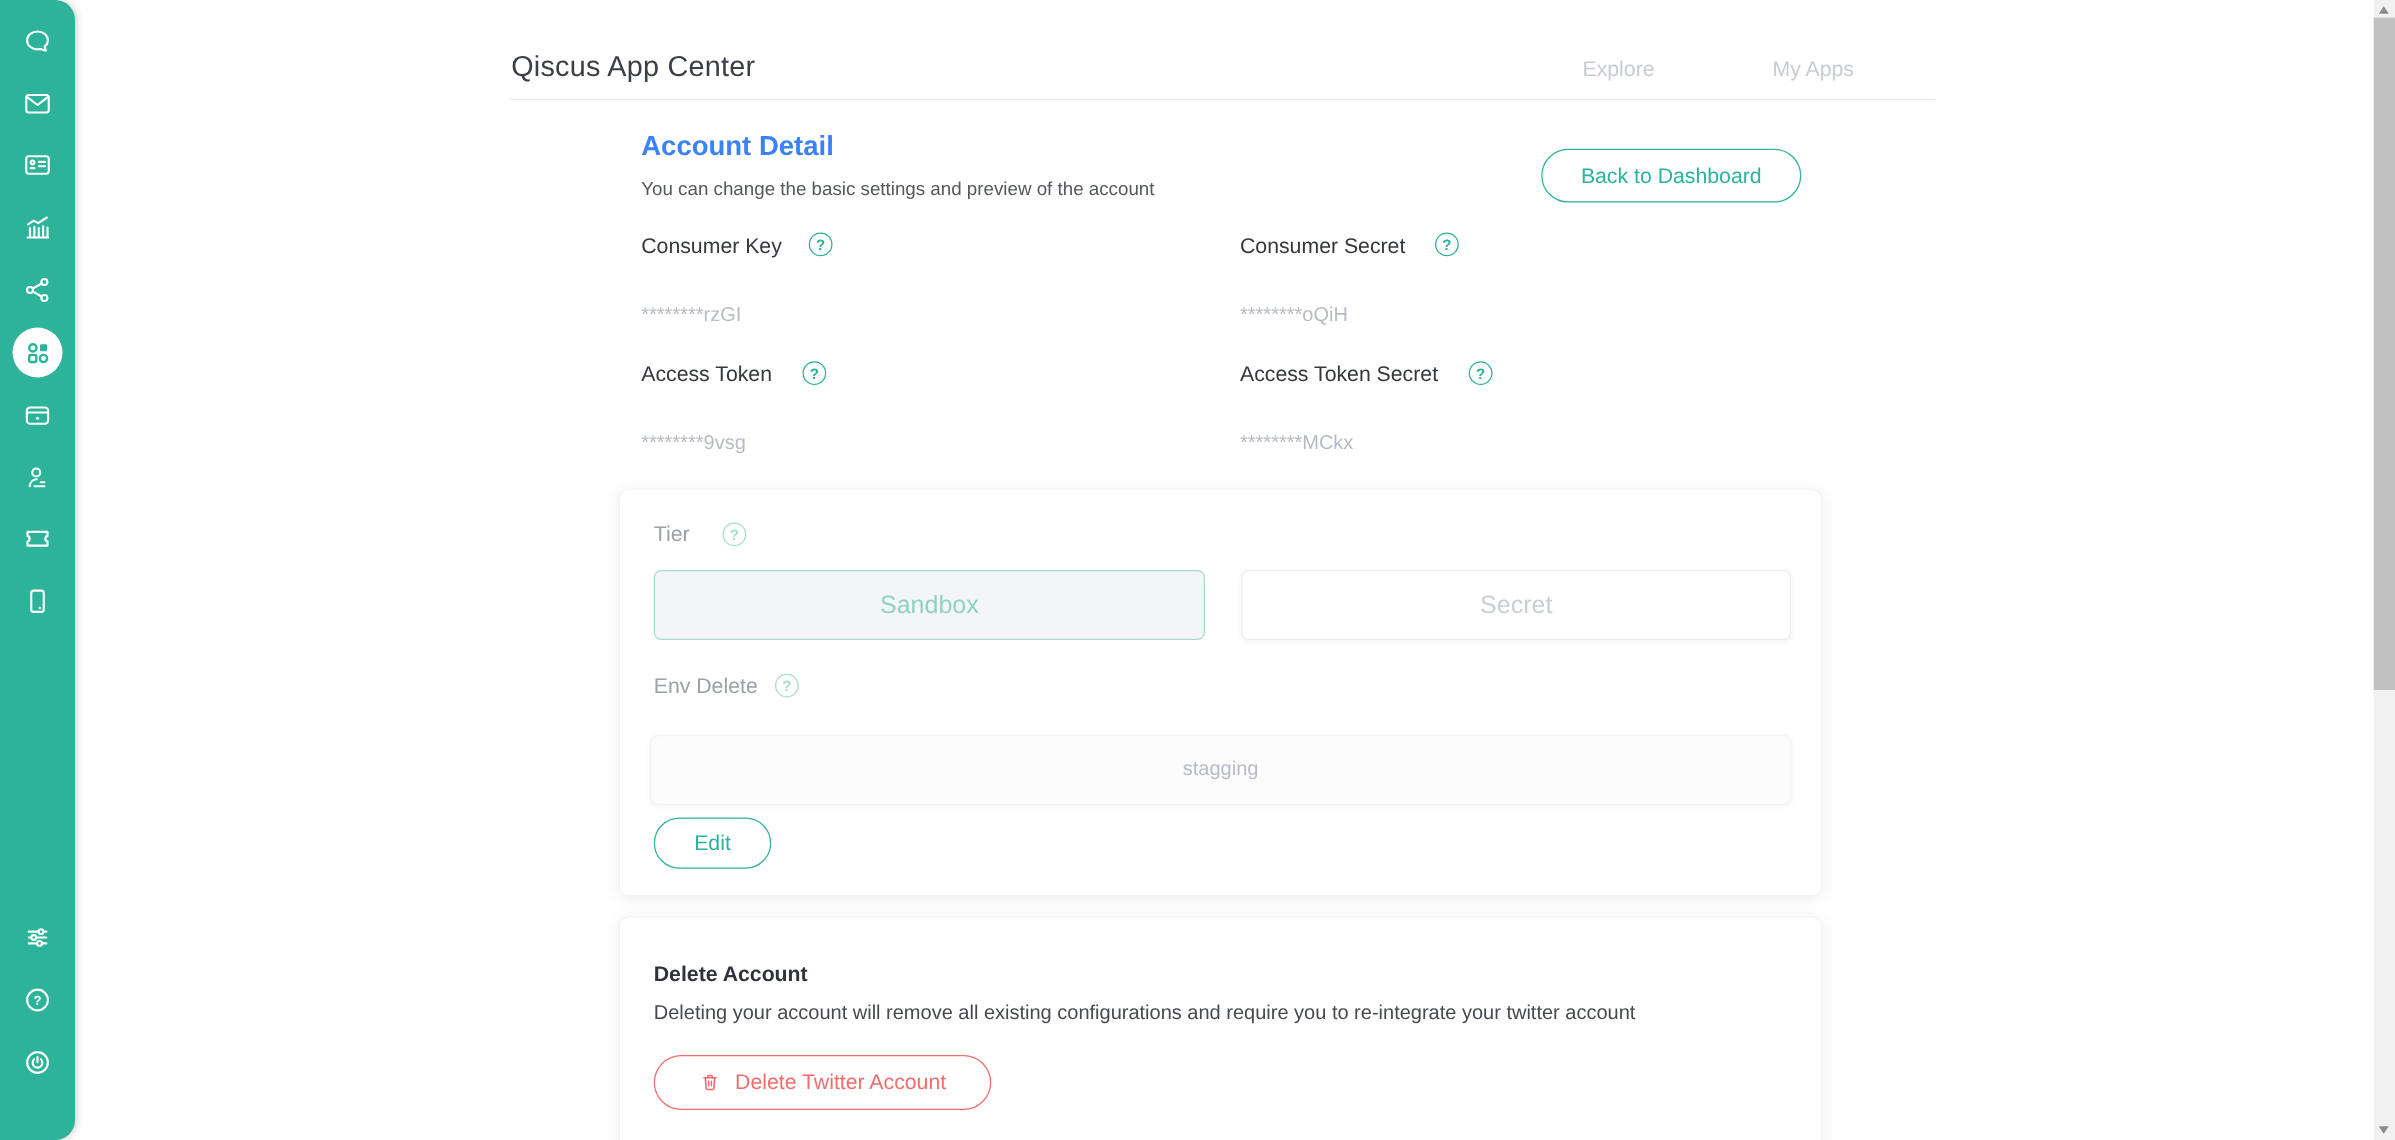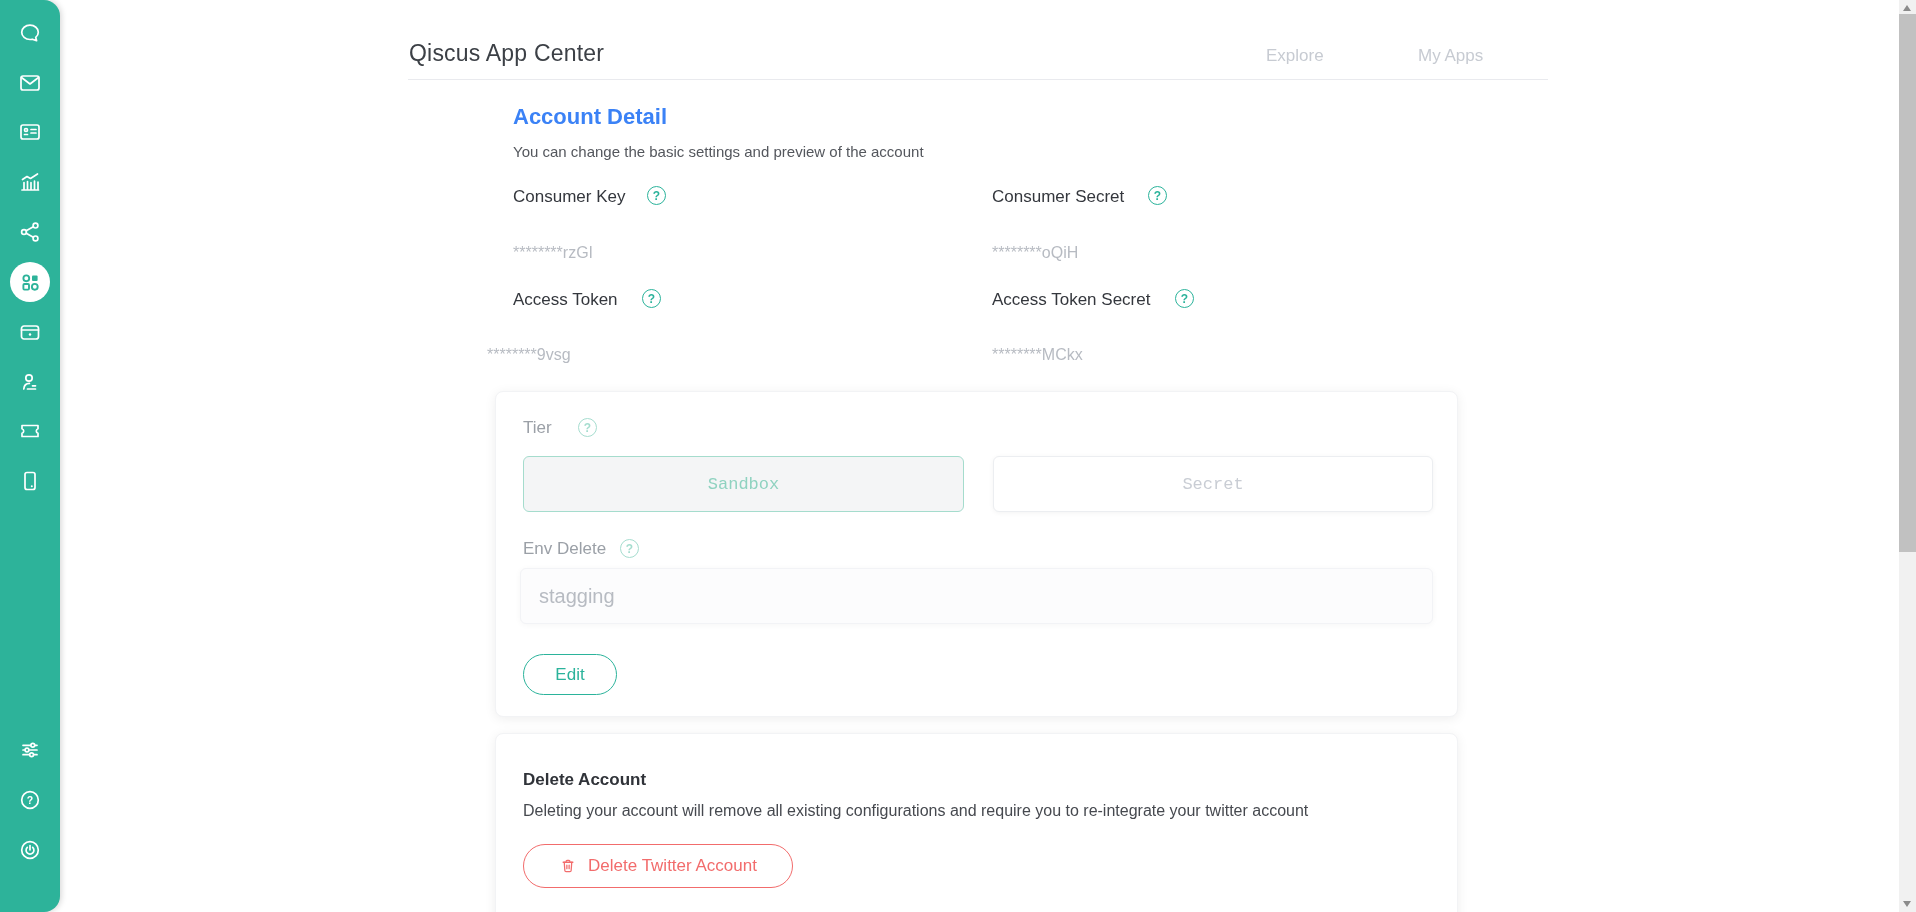--- a/index.html
+++ b/index.html
@@ -53,33 +53,33 @@
     position:absolute; left:495px; width:963px; background:#fff;
     border:1px solid #f2f3f5; border-radius:8px;
     box-shadow:0 2px 12px rgba(0,0,0,.07);
   }
   .card-tier { top:391px; height:326px; }
   .card-delete { top:733px; height:300px; }
 
   .tier-label { position:absolute; left:27px; top:26px; font-size:17px; color:#9ba0a7; }
   .tier-help { left:82px; top:26px; }
   .opt-btn {
-    position:absolute; top:64px; height:56px; border-radius:6px; font-size:17px;
-    display:flex; align-items:center; justify-content:center; cursor:pointer;font-family:Liberation Mono, monospace;
+    position:absolute; top:64px; height:56px; border-radius:6px; font-size:20px;
+    display:flex; align-items:center; justify-content:center; cursor:pointer;
   }
   .opt-sandbox { left:27px; width:441px; background:#f4f5f6; border:1px solid #a5dccd; color:#8fd2c0; }
   .opt-premium { left:497px; width:440px; background:#fff; border:1px solid #eceef1; color:#c9cdd4;
                  box-shadow:0 1px 5px rgba(0,0,0,.05); }
   .env-label { position:absolute; left:27px; top:147px; font-size:17px; color:#9ba0a7; }
   .env-help { left:124px; top:147px; }
   .env-input {
-    position:absolute; left:24px; top:176px; width:913px; height:56px;
+    position:absolute; left:24px; top:196px; width:913px; height:56px;
     background:#fcfcfd; border:1px solid #f2f3f6; border-radius:6px;
     box-shadow:0 1px 6px rgba(0,0,0,.04);
-    font-size:20px; color:#b7bbc2; padding:0 18px; font-family:"Liberation Sans",sans-serif; outline:none;
+    font-size:16px; color:#b7bbc2; padding:0 18px; font-family:"Liberation Sans",sans-serif; outline:none;text-align:center;
   }
   .btn-edit { left:27px; top:262px; width:94px; height:41px; border-radius:21px; }
 
   .del-title { position:absolute; left:27px; top:36px; font-size:17px; font-weight:600; color:#303339; }
   .del-desc { position:absolute; left:27px; top:68px; font-size:16px; color:#46494f; }
   .btn-delete {
     position:absolute; left:27px; top:110px; width:270px; height:44px;
     border:1px solid #f26c6c; color:#f26c6c; background:#fff; border-radius:22px;
     font-size:17px; font-family:"Liberation Sans",sans-serif;
     display:flex; align-items:center; justify-content:center; gap:11px; cursor:pointer;
@@ -199,33 +199,34 @@
     </div>
   </aside>
 
   <div class="hdr-title">Qiscus App Center</div>
   <div class="hdr-nav nav-explore">Explore</div>
   <div class="hdr-nav nav-myapps">My Apps</div>
   <div class="hdr-divider"></div>
 
   <div class="acc-title">Account Detail</div>
   <div class="acc-subtitle">You can change the basic settings and preview of the account</div>
+  <button class="btn-outline-teal btn-back">Back to Dashboard</button>
 
   <div class="fld-label" style="left:513px; top:187px">Consumer Key</div>
   <div class="help-chip" style="left:647px; top:186px">?</div>
   <div class="fld-label" style="left:992px; top:187px">Consumer Secret</div>
   <div class="help-chip" style="left:1148px; top:186px">?</div>
   <div class="fld-value" style="left:513px; top:244px">********rzGI</div>
   <div class="fld-value" style="left:992px; top:244px">********oQiH</div>
 
   <div class="fld-label" style="left:513px; top:290px">Access Token</div>
   <div class="help-chip" style="left:642px; top:289px">?</div>
   <div class="fld-label" style="left:992px; top:290px">Access Token Secret</div>
   <div class="help-chip" style="left:1175px; top:289px">?</div>
-  <div class="fld-value" style="left:487px; top:346px">********9vsg</div>
+  <div class="fld-value" style="left:513px; top:346px">********9vsg</div>
   <div class="fld-value" style="left:992px; top:346px">********MCkx</div>
 
   <section class="card card-tier">
     <div class="tier-label">Tier</div>
     <div class="help-chip help-muted tier-help">?</div>
 
     <div class="opt-btn opt-sandbox">Sandbox</div>
     <div class="opt-btn opt-premium">Secret</div>
 
     <div class="env-label">Env Delete</div>

